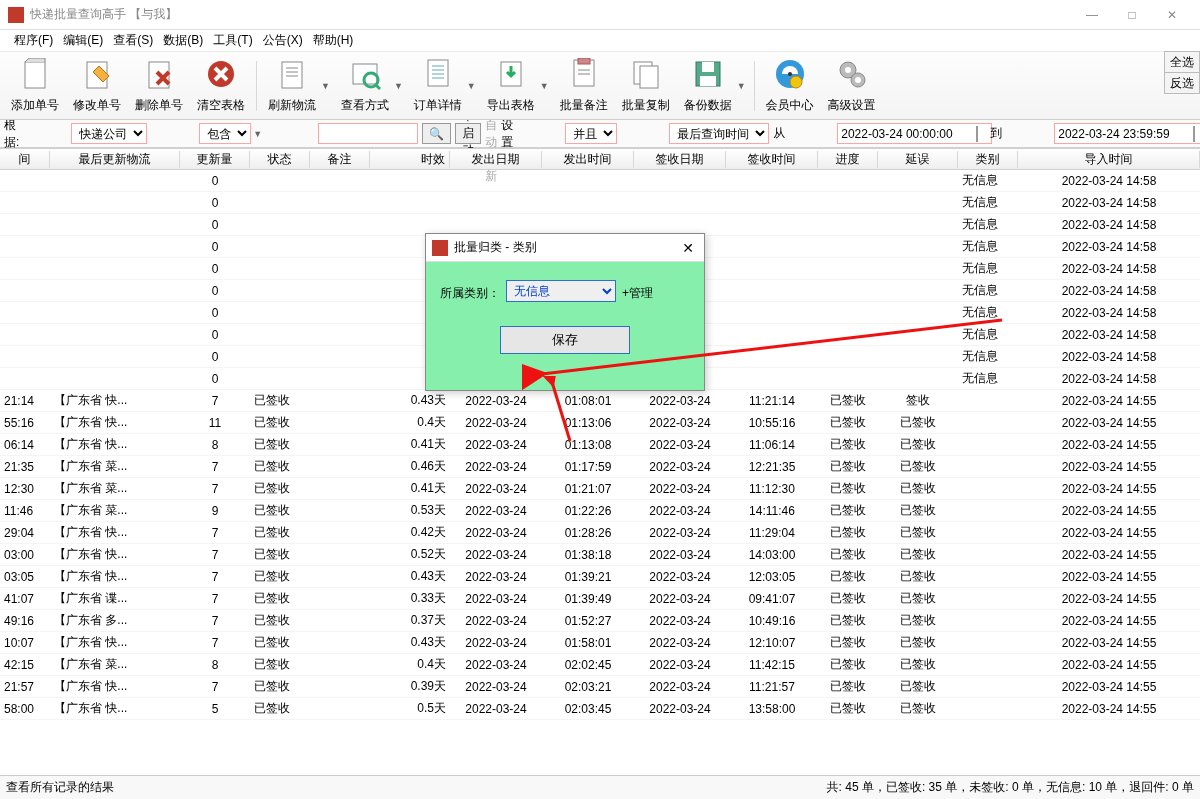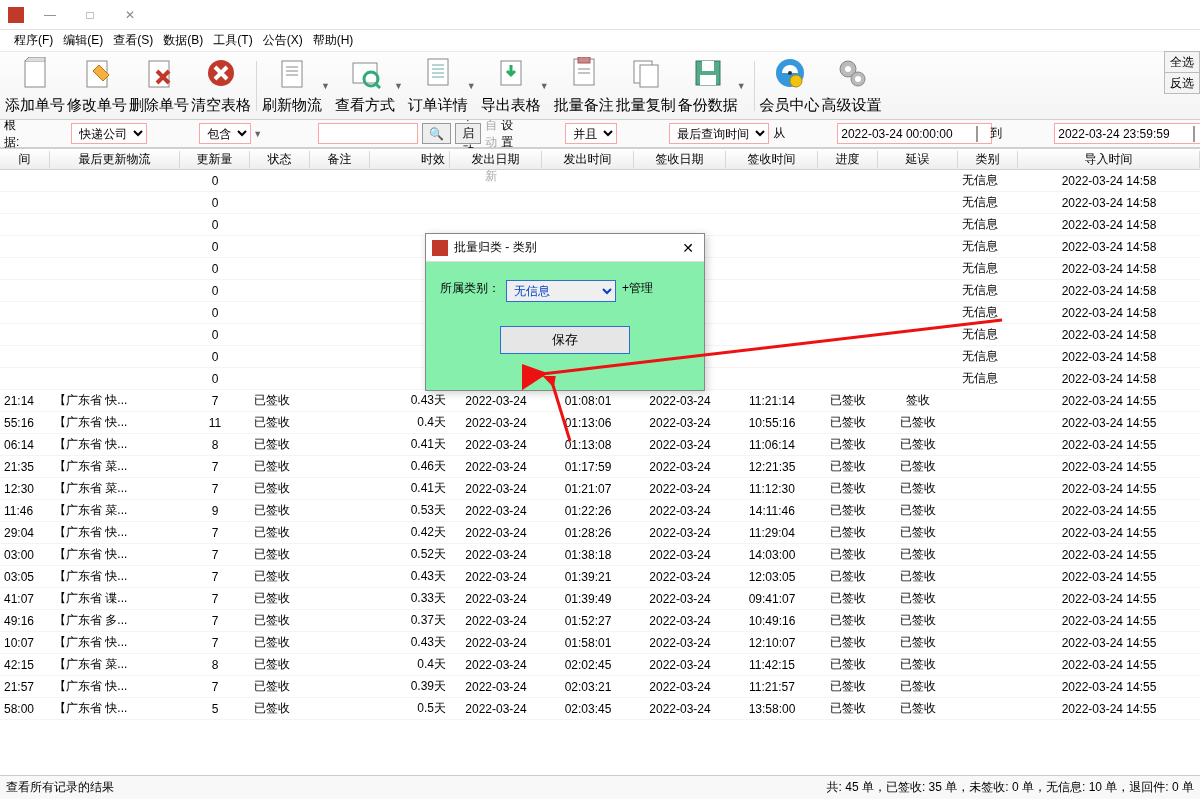--- a/index.html
+++ b/index.html
@@ -7,21 +7,21 @@
   .titlebar { height: 30px; background: #fff; border-bottom: 1px solid #e0e0e0; display: flex; align-items: center; padding: 0 8px; }
   .titlebar .app-icon { width: 16px; height: 16px; background: #c0392b; margin-right: 6px; }
   .titlebar .title { flex: 1; color: #888; }
   .winbtns { display: flex; }
   .winbtn { width: 40px; height: 28px; display: flex; align-items: center; justify-content: center; color: #888; }
   .menubar { height: 22px; display: flex; align-items: center; padding: 0 14px; gap: 10px; border-bottom: 1px solid #e9e9e9; }
   .menubar span { font-size: 12px; }
   .toolbar { height: 68px; display: flex; align-items: center; padding: 0 4px; border-bottom: 1px solid #d0d0d0; background: linear-gradient(#fdfdfd,#f4f4f4); position: relative; }
   .tbtn { display: flex; flex-direction: column; align-items: center; justify-content: center; width: 62px; height: 60px; }
   .tbtn .ic { width: 32px; height: 32px; display:flex; align-items:center; justify-content:center; }
-  .tbtn .lbl { font-size: 15px; margin-top: 7px; }
+  .tbtn .lbl { font-size: 12px; margin-top: 7px; }
   .tsep { width: 1px; height: 50px; background: #d8d8d8; margin: 0 4px; }
   .tdd { font-size: 9px; color: #666; margin-left: -2px; margin-right: 4px;}
   .rightstack { position: absolute; right: 0; top: 0; display: flex; flex-direction: column; }
   .rightstack .rbtn { width: 36px; height: 22px; border: 1px solid #bbb; background: #f4f4f4; display: flex; align-items: center; justify-content: center; font-size: 12px; margin-top:-1px;}
   .filterbar { height: 28px; display: flex; align-items: center; padding: 2px 4px; border-bottom: 1px solid #d0d0d0; background:#fafafa; gap: 4px; }
   .filterbar .lbl { font-size: 12px; }
   .filterbar select, .filterbar input[type=text] { font-family: inherit; font-size: 12px; height: 21px; border:1px solid #fca5a5; padding: 0 3px; background:#fff;margin-left:48px;}
   .filterbar .comb { width: 88px; }
   .filterbar .comb2 { width: 64px; }
   .filterbar .search { width: 100px; }
@@ -38,33 +38,34 @@
   .trow { border-bottom: 1px solid #f4f4f4; }
   .statusbar { position:absolute; bottom:0; left:0; right:0; height:24px; border-top:1px solid #ccc; display:flex; align-items:center; padding:0 6px; background:#f8f8f8; font-size:12px;}
   .statusbar .sfill{flex:1;}
   
   .dialog { position:absolute; left:425px; top:233px; width:280px; height:158px; background:#86efac; border:1px solid #888; box-shadow:2px 2px 8px rgba(0,0,0,.2);}
   .dialog .dtitle { height:28px; background:#fff; display:flex; align-items:center; padding:0 6px; border-bottom:1px solid #ddd;}
   .dialog .dtitle .dic{width:16px;height:16px;background:#c0392b;margin-right:6px;}
   .dialog .dtitle .dtxt{flex:1;font-size:12px;}
   .dialog .dtitle .dx{width:20px;text-align:center;font-size:14px;}
   .dialog .dbody{padding:18px 14px 10px 14px;}
-  .dialog .drow{display:flex; align-items:flex-start; gap:6px;}
+  .dialog .drow{display:flex; align-items:flex-end; gap:6px;}
   .dialog select{font-family:inherit; font-size:12px; height:22px; border:1px solid #2a6fd6; width:110px; color:#0040c8; padding:0 3px;}
   .dialog .dlink{font-size:12px;}
   .dialog .dbtn{display:block; margin:24px auto 0; width:130px; height:28px; border:1px solid #2a6fd6; background:#e6e6e6; font-size:13px;}
   
   .arrow-svg{position:absolute; left:522px; top:306px; pointer-events:none;}
   svg{display:block;}
 </style>
 </head>
 <body>
 
 <div class="titlebar">
   <div class="app-icon"></div>
+  <div class="title">快递批量查询高手 【与我】</div>
   <div class="winbtns">
     <div class="winbtn">—</div>
     <div class="winbtn">□</div>
     <div class="winbtn">✕</div>
   </div>
 </div>
 
 <div class="menubar" id="menubar">
     <span>程序(F)</span>
     <span>编辑(E)</span>

